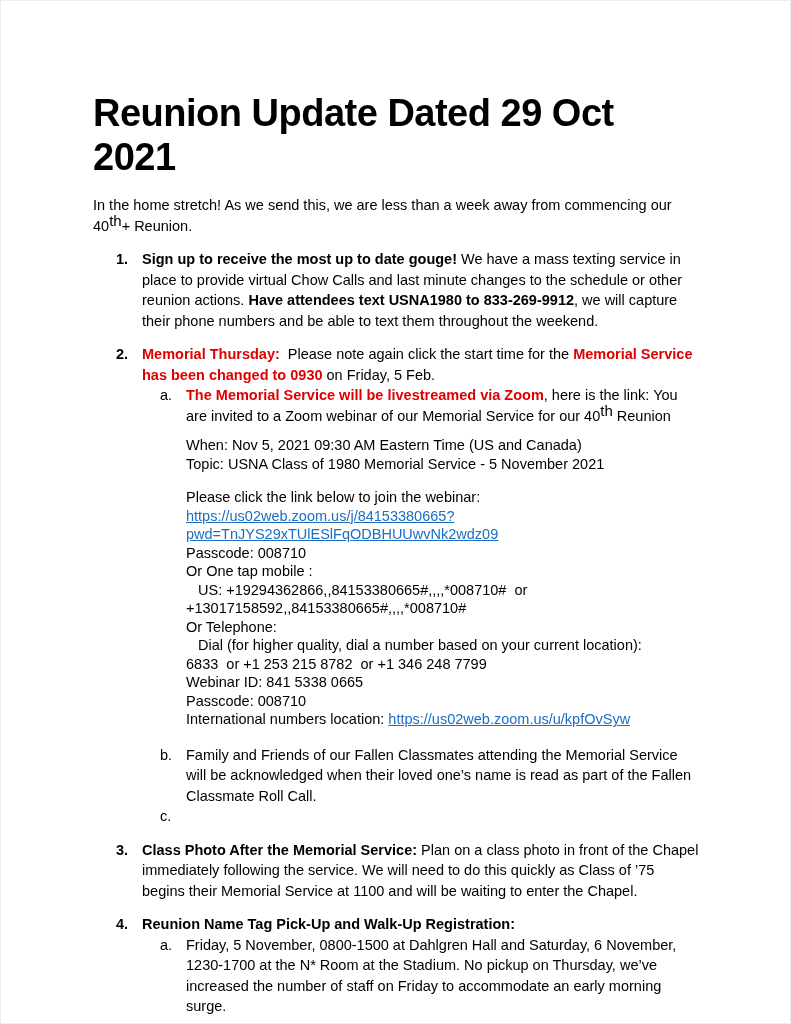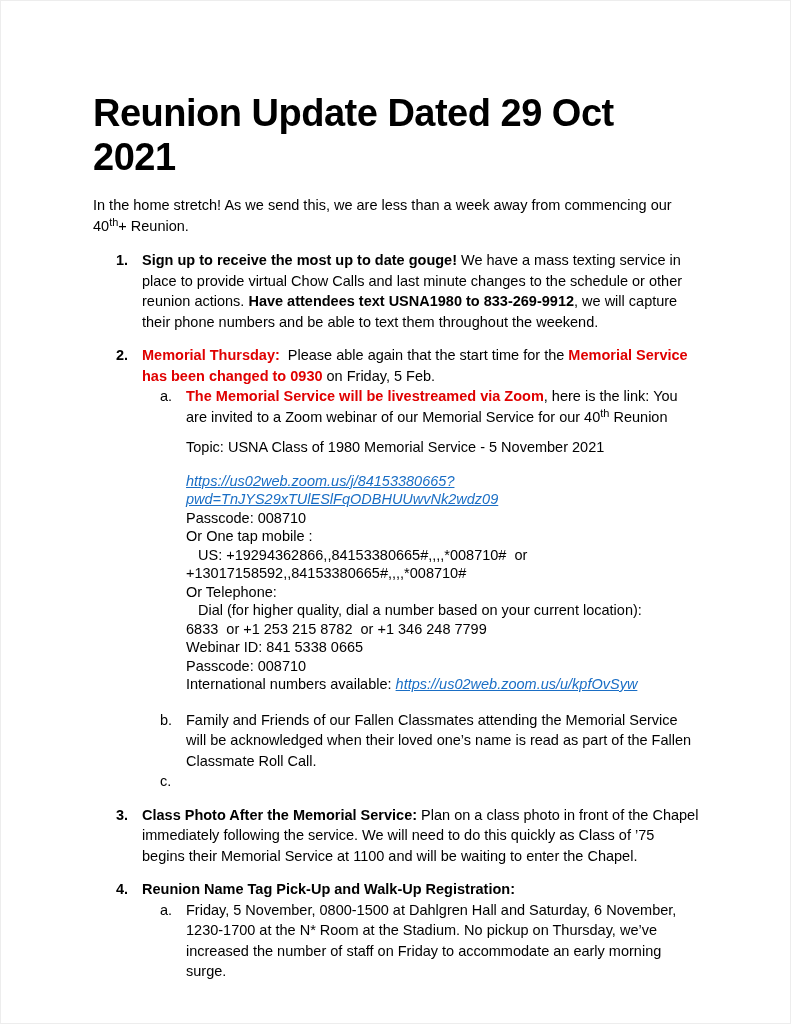--- a/index.html
+++ b/index.html
@@ -18,65 +18,67 @@
   .content, .intro, .ln { white-space:pre-wrap; }
   .intro { margin-top:14px; }
   .item { display:flex; margin-top:13px; }
   .item > .num { flex:0 0 26px; width:26px; margin-left:23px; font-weight:700; }
   .sub { display:flex; margin-top:0; }
   .sub > .num { flex:0 0 26px; width:26px; margin-left:67px; font-weight:400; }
   .gap { margin-top:16px; }
   .content { flex:1 1 auto; min-width:0; }
   .bold { font-weight:700; }
   .red { color:var(--accent-red,#e00000); font-weight:700; }
-  .sup { font-size:11px; position:relative; top:-4.5px; }
+  .sup { font-size:15px; position:relative; top:-4.5px; }
   .zoomblock { margin:10px 0 0 93px; line-height:18.5px; }
   .ind1 { padding-left:12px; }
   .ind2 { padding-left:25px; }
   .spacer { height:15px; }
-  a.link { color:var(--link-blue,#1a6ec5); text-decoration:underline; cursor:pointer;font-style:italic; }
+  a.link { color:var(--link-blue,#1a6ec5); text-decoration:underline; cursor:pointer; }
 </style>
 </head>
 <body>
 
 <div class="page">
 
   <h1 class="title">Reunion Update Dated 29 Oct 2021</h1>
 
   <div class="intro"><span>In the home stretch! As we send this, we are less than a week away from commencing our 40</span><span class="sup">th</span><span>+ Reunion.</span></div>
 
   <div class="item">
       <div class="num">1.</div>
       <div class="content"><span class="bold">Sign up to receive the most up to date gouge!</span><span> We have a mass texting service in place to provide virtual Chow Calls and last minute changes to the schedule or other reunion actions. </span><span class="bold">Have attendees text USNA1980 to 833-269-9912</span><span>, we will capture their phone numbers and be able to text them throughout the weekend.</span></div>
     </div>
 
   <div class="item">
       <div class="num">2.</div>
-      <div class="content"><span class="red">Memorial Thursday:</span><span>  Please able again that the start time for the </span><span class="red">Memorial Service has been changed to 0930</span><span> on Friday, 5 Feb.</span></div>
+      <div class="content"><span class="red">Memorial Thursday:</span><span>  Please note again click the start time for the </span><span class="red">Memorial Service has been changed to 0930</span><span> on Friday, 5 Feb.</span></div>
     </div>
 
   <div class="sub">
       <div class="num">a.</div>
       <div class="content"><span class="red">The Memorial Service will be livestreamed via Zoom</span><span>, here is the link: You are invited to a Zoom webinar of our Memorial Service for our 40</span><span class="sup">th</span><span> Reunion</span></div>
     </div>
 
   <div class="zoomblock">
+    <div class="ln">When: Nov 5, 2021 09:30 AM Eastern Time (US and Canada)</div>
     <div class="ln">Topic: USNA Class of 1980 Memorial Service - 5 November 2021</div>
     <div class="spacer"></div>
+    <div class="ln">Please click the link below to join the webinar:</div>
     <div class="ln"><a class="link">https://us02web.zoom.us/j/84153380665?pwd=TnJYS29xTUlESlFqODBHUUwvNk2wdz09</a></div>
     <div class="ln">Passcode: 008710</div>
     <div class="ln">Or One tap mobile :</div>
     <div class="ln ind1">US: +19294362866,,84153380665#,,,,*008710#  or</div>
     <div class="ln">+13017158592,,84153380665#,,,,*008710#</div>
     <div class="ln">Or Telephone:</div>
     <div class="ln ind1">Dial (for higher quality, dial a number based on your current location):</div>
     <div class="ln">6833  or +1 253 215 8782  or +1 346 248 7799</div>
     <div class="ln">Webinar ID: 841 5338 0665</div>
     <div class="ln">Passcode: 008710</div>
-    <div class="ln"><span>International numbers available: </span><a class="link">https://us02web.zoom.us/u/kpfOvSyw</a></div>
+    <div class="ln"><span>International numbers location: </span><a class="link">https://us02web.zoom.us/u/kpfOvSyw</a></div>
   </div>
 
   <div class="sub gap">
       <div class="num">b.</div>
       <div class="content">Family and Friends of our Fallen Classmates attending the Memorial Service will be acknowledged when their loved one’s name is read as part of the Fallen Classmate Roll Call.</div>
     </div>
 
   <div class="sub">
       <div class="num">c.</div>
     </div>

